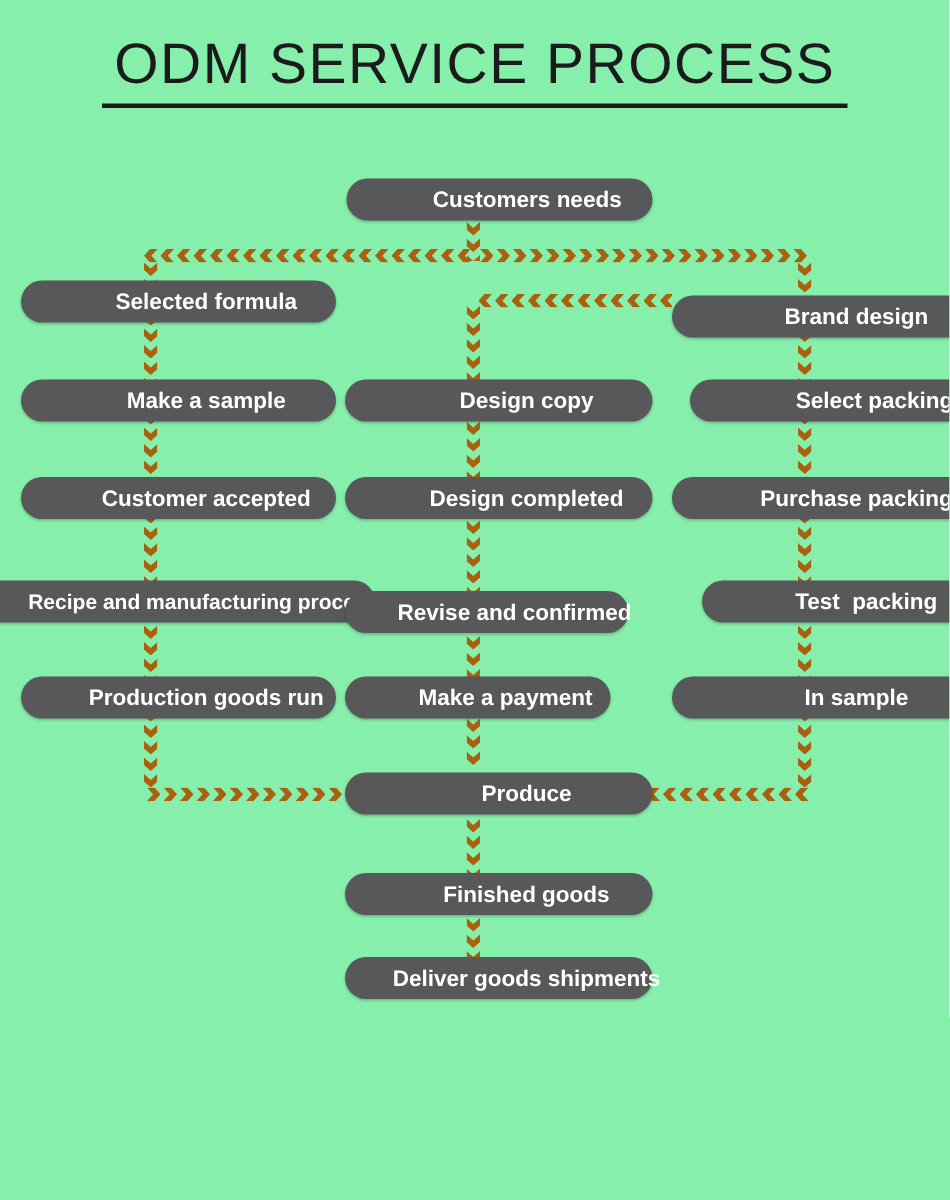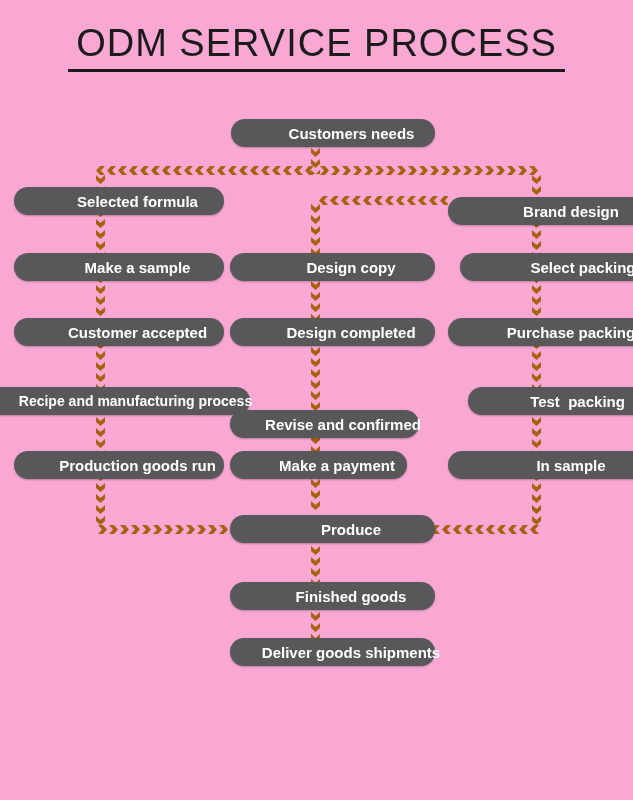--- a/index.html
+++ b/index.html
@@ -1,19 +1,19 @@
 <!DOCTYPE html>
 <html style="--box-fill: #58585a; --box-text: #ffffff; --arrow: #a96110; --title-text: #1b1b1b;"><head>
 <meta charset="utf-8">
 <style>
   html,body{margin:0;padding:0;background:#ffffff;}
   #canvas{
     position:relative;
     width:633px;height:800px;
-    background:#f9a8d4;
+    background:#86efac;
     overflow:hidden;
     font-family:"Liberation Sans", sans-serif;
   }
   
   .title-wrap{position:absolute;top:22px;left:0;width:100%;text-align:center;}
   .title{
     display:inline-block;
     margin:0;
     font-size:38px;
     font-weight:400;
@@ -291,21 +291,21 @@
   <div class="node" style="left:14px;top:451px;width:173px">
     <span>Production goods run</span>
   </div>
 
   <div class="node" style="left:230px;top:253px;width:168px">
     <span>Design copy</span>
   </div>
   <div class="node" style="left:230px;top:318px;width:168px">
     <span>Design completed</span>
   </div>
-  <div class="node" style="left:230px;top:410px;width:152px">
+  <div class="node" style="left:230px;top:394px;width:152px">
     <span>Revise and confirmed</span>
   </div>
   <div class="node" style="left:230px;top:451px;width:140px">
     <span>Make a payment</span>
   </div>
 
   <div class="node" style="left:448px;top:197px;width:172px">
     <span>Brand design</span>
   </div>
   <div class="node" style="left:460px;top:253px;width:172px">

